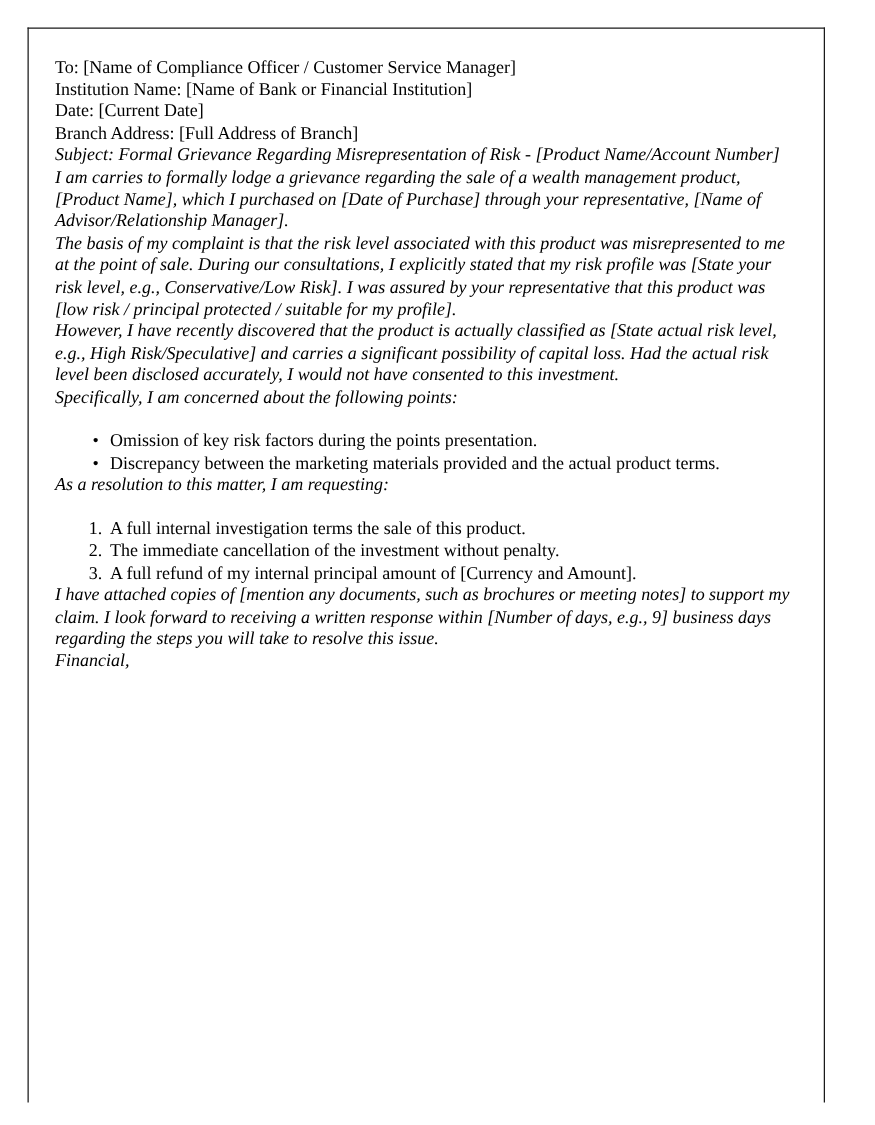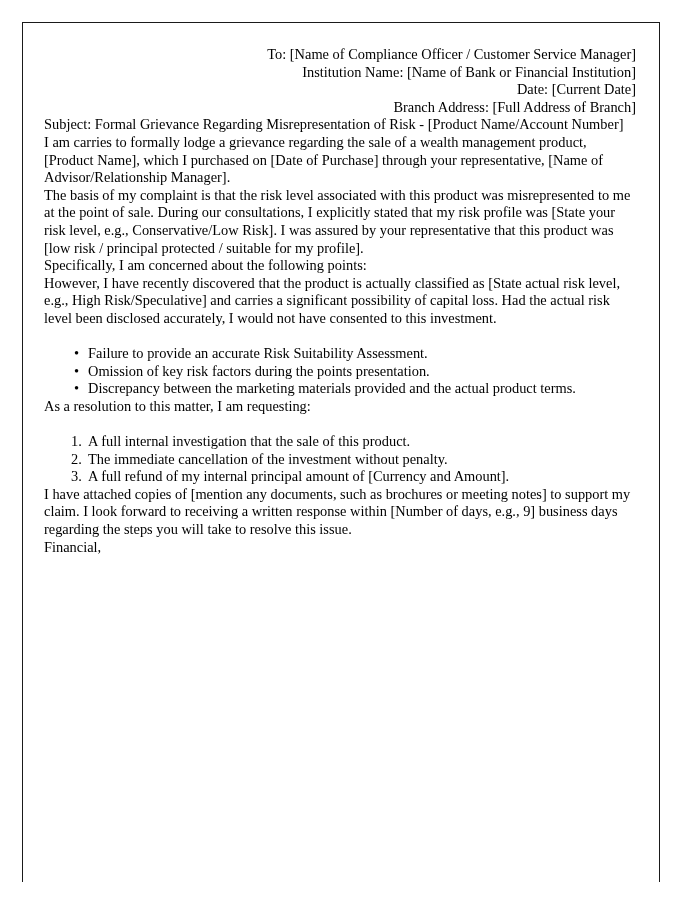--- a/index.html
+++ b/index.html
@@ -45,25 +45,25 @@
     margin: 0;
   }
 
   
   .gap-para   { margin-top: 17.6px; }
   .gap-salute { margin-top: 18px; }
 
   .addr-line {
     margin: 0;
     white-space: nowrap;
-    text-align: right;
   }
 
   p.para {
     margin: 0;
+    font-style: italic;
   }
 
   ul.bullet-list {
     margin: 17.6px 0 0 0;
     padding: 0 0 0 44px;
     list-style: none;
   }
   ul.bullet-list > li {
     position: relative;
     margin: 0;
@@ -112,34 +112,33 @@
     <div class="addr-line">Branch Address: [Full Address of Branch]</div>
   </div>
 
   <p class="para gap-para">Subject: Formal Grievance Regarding Misrepresentation of Risk - [Product Name/Account Number]</p>
 
 
   <p class="para gap-para">I am carries to formally lodge a grievance regarding the sale of a wealth management product, [Product Name], which I purchased on [Date of Purchase] through your representative, [Name of Advisor/Relationship Manager].</p>
 
   <p class="para gap-para">The basis of my complaint is that the risk level associated with this product was misrepresented to me at the point of sale. During our consultations, I explicitly stated that my risk profile was [State your risk level, e.g., Conservative/Low Risk]. I was assured by your representative that this product was [low risk / principal protected / suitable for my profile].</p>
 
+  <p class="para gap-para">However, I have recently discovered that the product is actually classified as [State actual risk level, e.g., High Risk/Speculative] and carries a significant possibility of capital loss. Had the actual risk level been disclosed accurately, I would not have consented to this investment.</p>
+
   <p class="para gap-para">Specifically, I am concerned about the following points:</p>
 
-  <p class="para gap-para">However, I have recently discovered that the product is actually classified as [State actual risk level, e.g., High Risk/Speculative] and carries a significant possibility of capital loss. Had the actual risk level been disclosed accurately, I would not have consented to this investment.</p>
-
   <ul class="bullet-list">
-    <li>Failure to provide an accurate Risk Suitability Assessment.</li>
     <li>Omission of key risk factors during the points presentation.</li>
     <li>Discrepancy between the marketing materials provided and the actual product terms.</li>
   </ul>
 
   <p class="para gap-para">As a resolution to this matter, I am requesting:</p>
 
   <ol class="num-list">
-    <li>A full internal investigation that the sale of this product.</li>
+    <li>A full internal investigation terms the sale of this product.</li>
     <li>The immediate cancellation of the investment without penalty.</li>
     <li>A full refund of my internal principal amount of [Currency and Amount].</li>
   </ol>
 
   <p class="para gap-para">I have attached copies of [mention any documents, such as brochures or meeting notes] to support my claim. I look forward to receiving a written response within [Number of days, e.g., 9] business days regarding the steps you will take to resolve this issue.</p>
 
   <p class="para gap-para">Financial,</p>
 
 </div>
 

